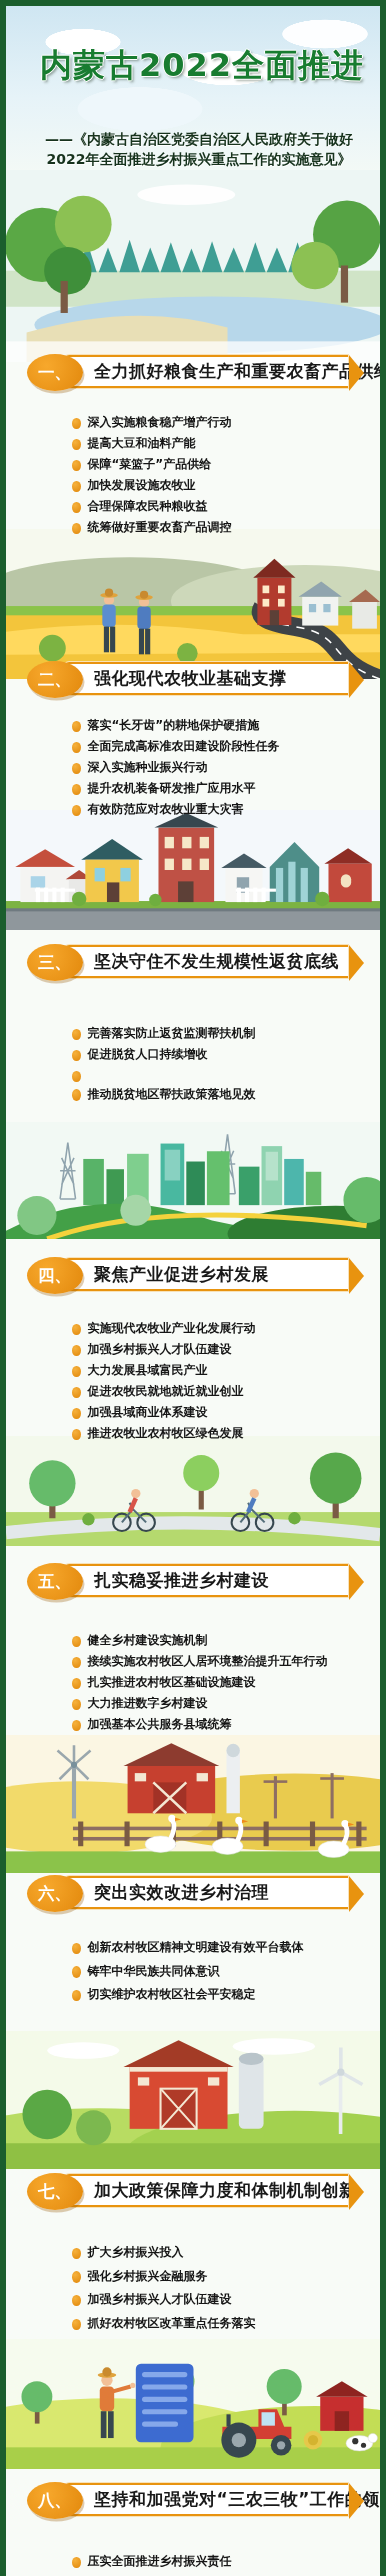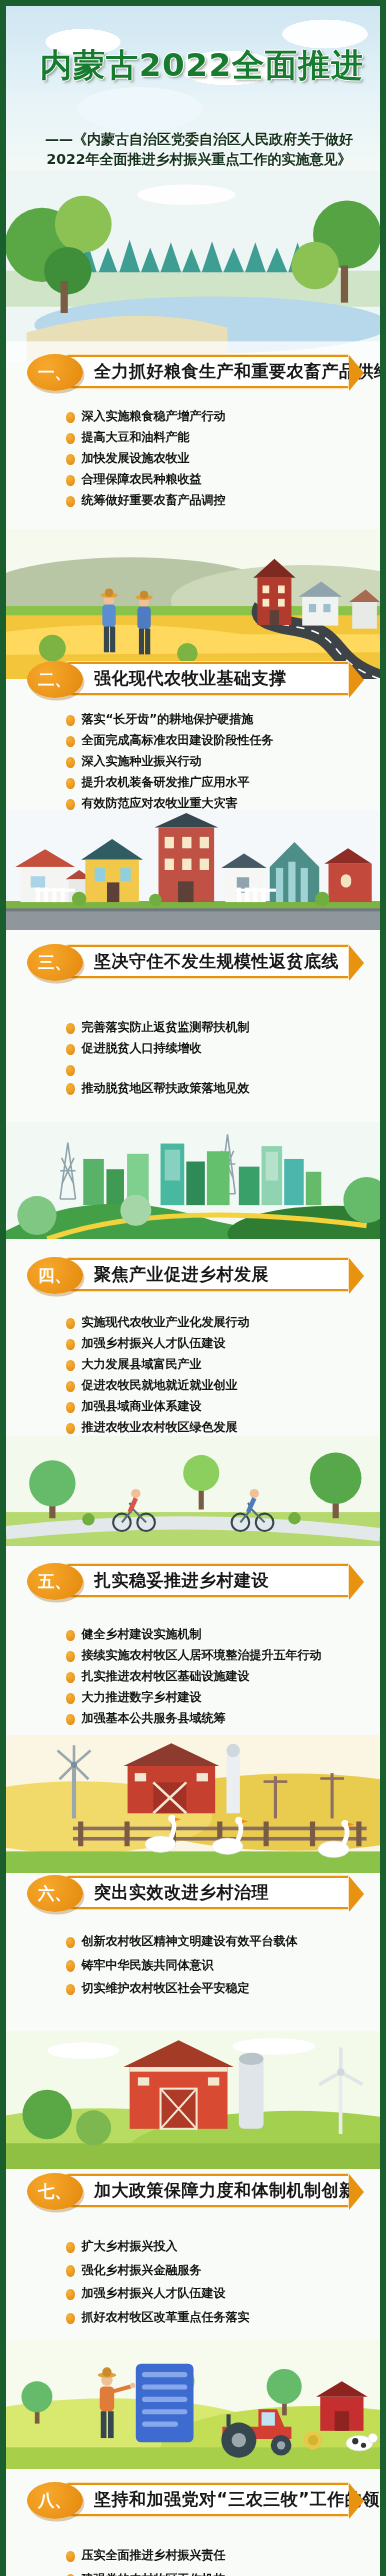--- a/index.html
+++ b/index.html
@@ -49,21 +49,21 @@
     color:#fff;font-size:16.5px;font-weight:800;display:flex;align-items:center;justify-content:center;
     z-index:2;box-shadow:1.5px 2.6px 0 rgba(150,85,0,.30);}
   .banner{position:absolute;left:58px;right:32px;top:2.1px;height:33px;background:#fff;
     border:2.1px solid #e8930f;border-right:none;border-radius:5.2px 0 0 5.2px;
     display:flex;align-items:center;padding-left:28px;box-shadow:0 0 0 1px #f7debv;}
   .banner{box-shadow:0 0 0 1px #f8e2b9;}
   .banner::after{content:"";position:absolute;right:-15.5px;top:-2.1px;width:0;height:0;
     border-left:15.5px solid #e8930f;border-top:18.5px solid transparent;border-bottom:18.5px solid transparent;}
   .sec-title{font-size:17px;font-weight:800;color:#191919;letter-spacing:0.5px;white-space:nowrap;}
   
-  .bullets{position:absolute;left:60px;right:15.5px;list-style:none;margin:0;padding:0;z-index:4;}
+  .bullets{position:absolute;left:60px;right:15.5px;list-style:none;margin:6px;padding:0;z-index:4;}
   .b1{top:402px}.b2{top:705px}.b3{top:1013px}.b4{top:1308px}
   .b5{top:1620px}.b6{top:1927px}.b7{top:2232px}.b8{top:2541px}
   .bullets li{display:flex;align-items:flex-start;margin-bottom:3.6px;}
   .dot{flex:0 0 auto;width:8.8px;height:11.3px;border-radius:50%;
     background:radial-gradient(circle at 35% 30%,#f6b13c,#e0870a);margin:3.6px 6.7px 0 0;}
   .li-text{font-size:12px;font-weight:700;color:#161616;line-height:17.5px;white-space:pre-line;}
   .roomy li{margin-bottom:6.2px;}
 </style>
 </head>
 <body>
@@ -101,20 +101,24 @@
     </div>
   </div>
   <ul class="bullets b1">
     <li>
         <span class="dot"></span>
         <span class="li-text">深入实施粮食稳产增产行动</span>
       </li>
     <li>
         <span class="dot"></span>
         <span class="li-text">提高大豆和油料产能</span>
+      </li>
+    <li>
+        <span class="dot"></span>
+        <span class="li-text">保障“菜篮子”产品供给</span>
       </li>
     <li>
         <span class="dot"></span>
         <span class="li-text">加快发展设施农牧业</span>
       </li>
     <li>
         <span class="dot"></span>
         <span class="li-text">合理保障农民种粮收益</span>
       </li>
     <li>

